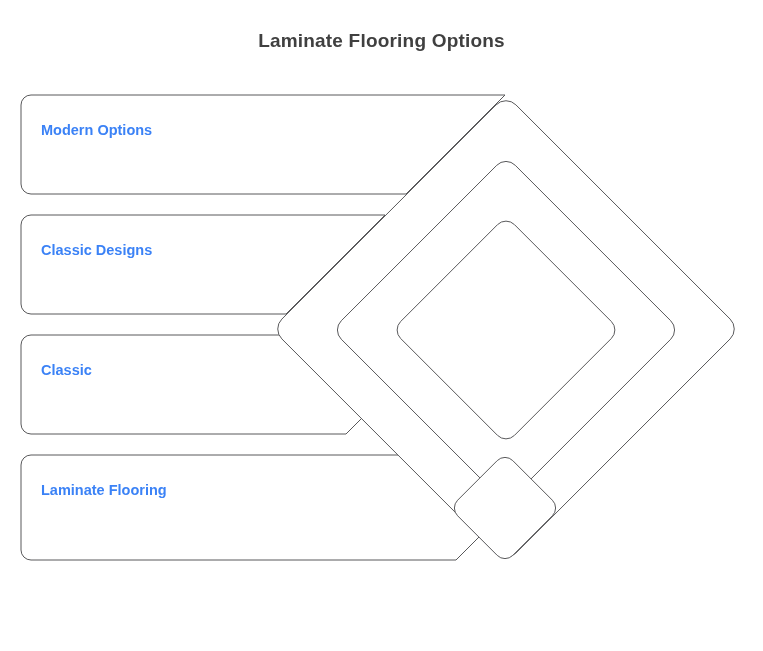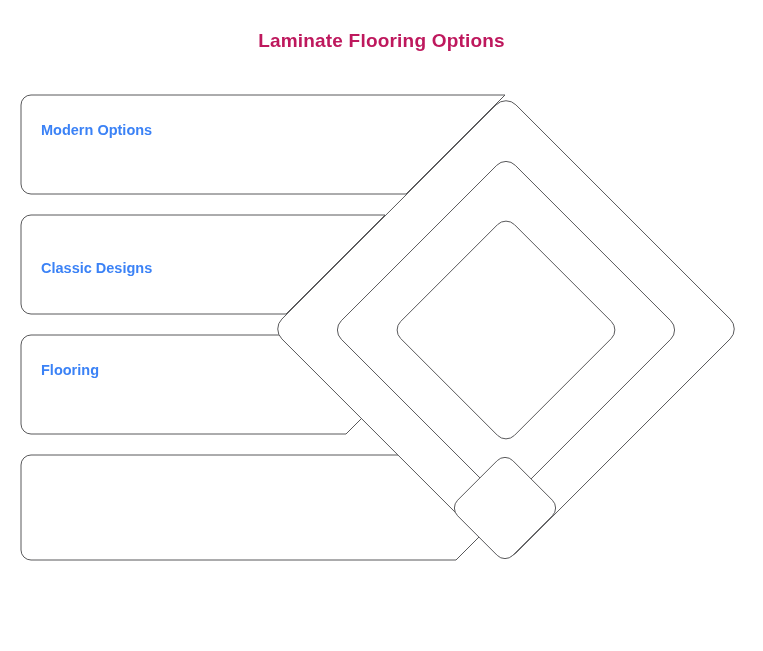--- a/index.html
+++ b/index.html
@@ -20,21 +20,21 @@
     overflow: hidden;
   }
   #chart-title {
     position: absolute;
     left: 0;
     top: 30px;
     width: 763px;
     text-align: center;
     font-size: 19px;
     font-weight: bold;
-    color: #be185d;
+    color: #404040;
     letter-spacing: 0.2px;
     user-select: none;
   }
   #diagram-svg {
     position: absolute;
     left: 0;
     top: 0;
     width: 763px;
     height: 651px;
   }
@@ -112,18 +112,19 @@
     </g>
 
     <g transform="rotate(45 505 508)">
       <rect class="layer-shape" x="466" y="469" width="78" height="78" rx="11" ry="11"></rect>
     </g>
 
   </svg>
 
   <div class="label-text" style="left:41px; top:122px;">Modern Options</div>
 
-  <div class="label-text" style="left:41px; top:260px;">Classic Designs</div>
+  <div class="label-text" style="left:41px; top:242px;">Classic Designs</div>
 
-  <div class="label-text" style="left:41px; top:362px;">Flooring</div>
+  <div class="label-text" style="left:41px; top:362px;">Classic</div>
 
+  <div class="label-text" style="left:41px; top:482px;">Laminate Flooring</div>
 
 </div>
 
 </body></html>

